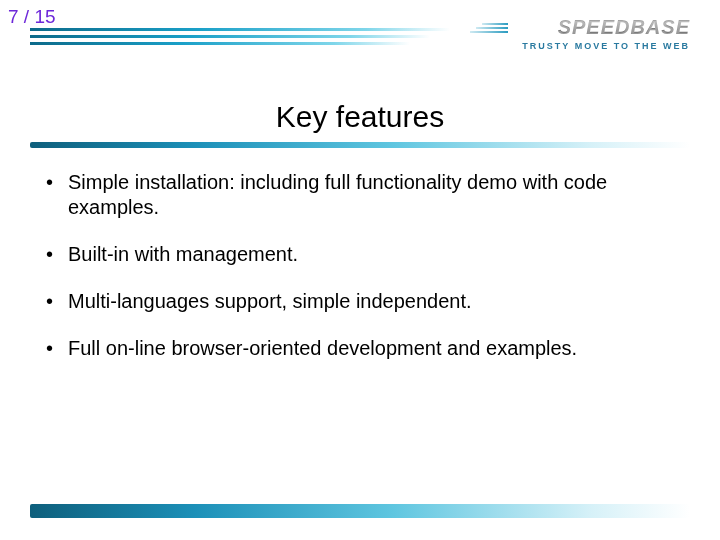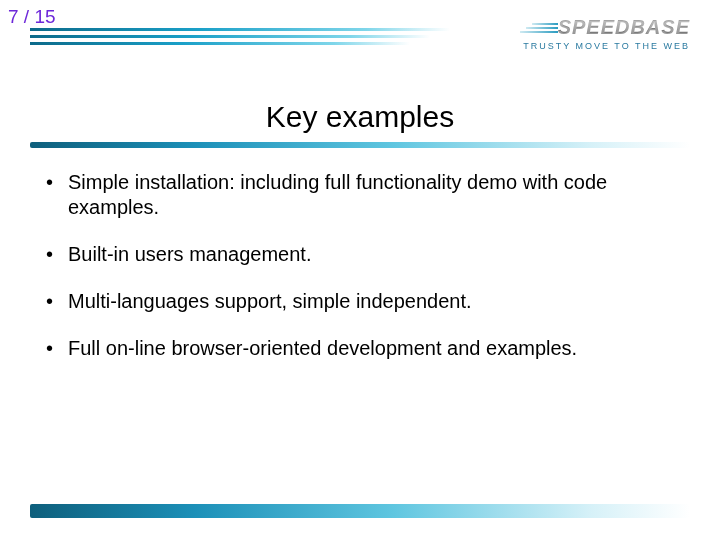--- a/index.html
+++ b/index.html
@@ -35,21 +35,21 @@
 
   .logo {
     position: absolute;
     top: 16px;
     right: 30px;
     width: 220px;
     text-align: right;
   }
   .logo-mark {
     display: flex;
-    justify-content: flex-end;
+    justify-content: space-between;
     align-items: center;
     gap: 0;
   }
   .logo-stripes {
     display: flex;
     flex-direction: column;
     gap: 2px;
     align-items: flex-end;
   }
   .logo-stripes span {
@@ -70,21 +70,21 @@
     -webkit-background-clip: text;
     background-clip: text;
     color: transparent;
     text-shadow: 0 1px 0 rgba(255,255,255,0.3);
   }
   .logo-tagline {
     font-size: 9px;
     letter-spacing: 2px;
     color: #2a7aa0;
     margin-top: 2px;
-    font-weight: normal;
+    font-weight: bold;
   }
 
   .title {
     position: absolute;
     top: 100px;
     width: 100%;
     text-align: center;
     font-size: 30px;
     color: #000;
   }
@@ -150,25 +150,25 @@
     <div class="logo-stripes">
       <span></span>
         <span></span>
         <span></span>
     </div>
     <div class="logo-text">SPEEDBASE</div>
   </div>
   <div class="logo-tagline">TRUSTY MOVE TO THE WEB</div>
 </div>
 
-<div class="title">Key examples</div>
+<div class="title">Key features</div>
 <div class="title-rule"></div>
 
 <div class="content">
   <ul>
     <li>Simple installation: including full functionality demo with code examples.</li>
-    <li>Built-in users management.</li>
+    <li>Built-in with management.</li>
     <li>Multi-languages support, simple independent.</li>
     <li>Full on-line browser-oriented development and examples.</li>
   </ul>
 </div>
 
 <div class="footer-bar"></div>
 
 </body></html>

